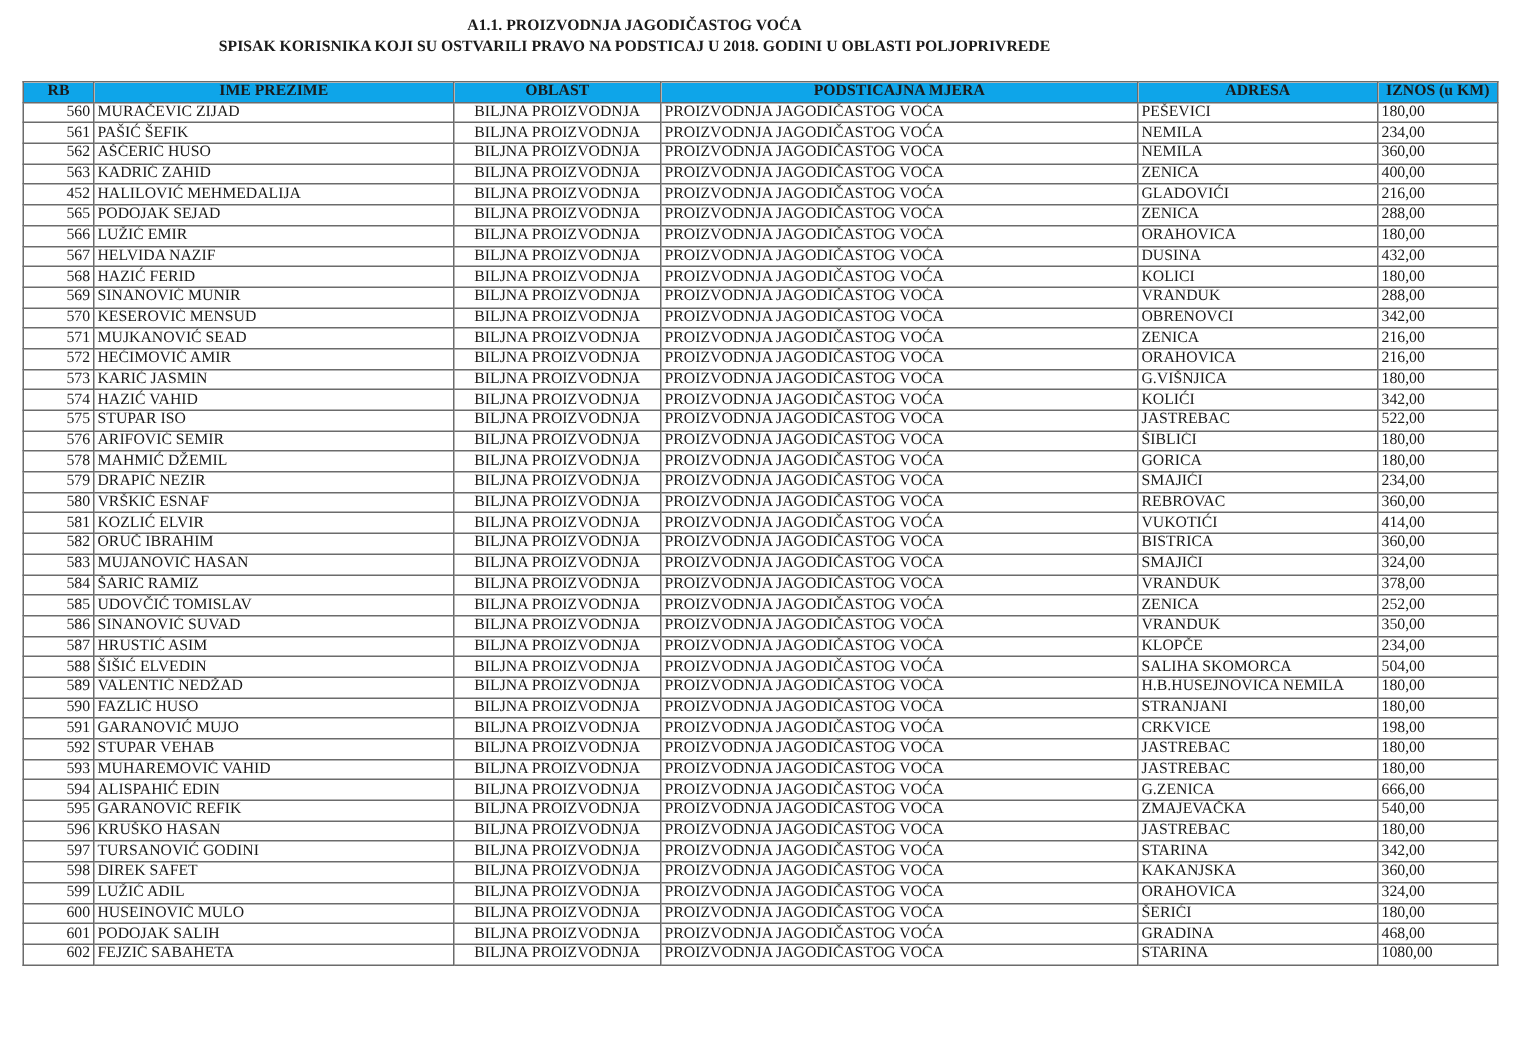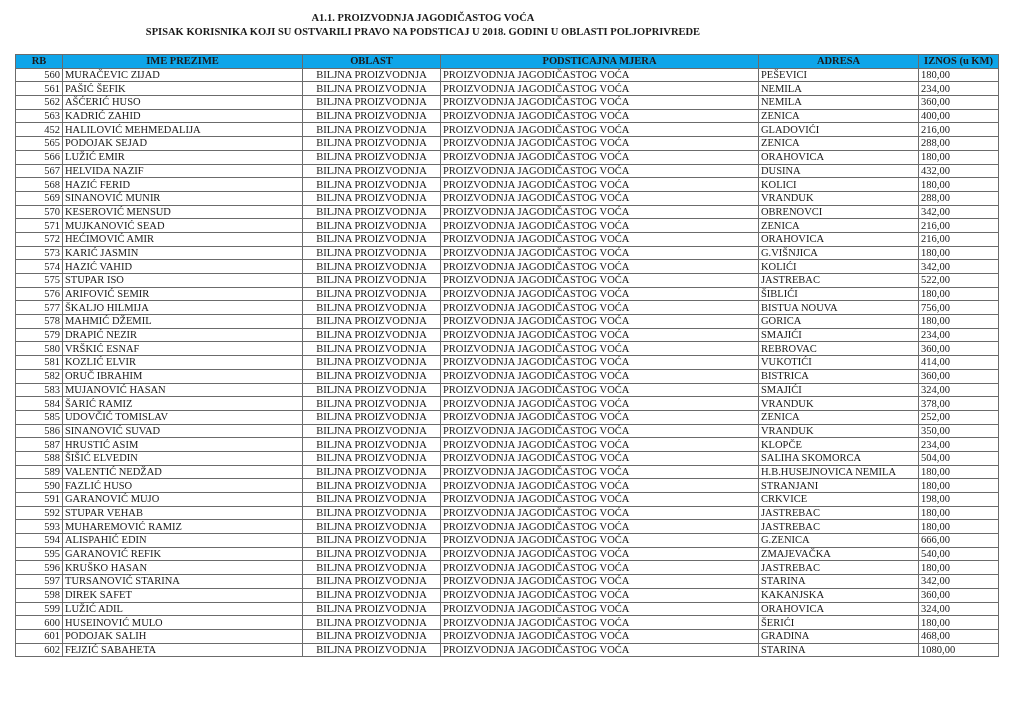--- a/index.html
+++ b/index.html
@@ -182,28 +182,20 @@
       </tr>
       <tr>
         <td class="rb">576</td>
         <td class="ime">ARIFOVIĆ SEMIR</td>
         <td class="obl">BILJNA PROIZVODNJA</td>
         <td class="mj">PROIZVODNJA JAGODIČASTOG VOĆA</td>
         <td class="adr">ŠIBLIĆI</td>
         <td class="izn">180,00</td>
       </tr>
       <tr>
-        <td class="rb">577</td>
-        <td class="ime">ŠKALJO HILMIJA</td>
-        <td class="obl">BILJNA PROIZVODNJA</td>
-        <td class="mj">PROIZVODNJA JAGODIČASTOG VOĆA</td>
-        <td class="adr">BISTUA NOUVA</td>
-        <td class="izn">756,00</td>
-      </tr>
-      <tr>
         <td class="rb">578</td>
         <td class="ime">MAHMIĆ DŽEMIL</td>
         <td class="obl">BILJNA PROIZVODNJA</td>
         <td class="mj">PROIZVODNJA JAGODIČASTOG VOĆA</td>
         <td class="adr">GORICA</td>
         <td class="izn">180,00</td>
       </tr>
       <tr>
         <td class="rb">579</td>
         <td class="ime">DRAPIĆ NEZIR</td>
@@ -311,21 +303,21 @@
       <tr>
         <td class="rb">592</td>
         <td class="ime">STUPAR VEHAB</td>
         <td class="obl">BILJNA PROIZVODNJA</td>
         <td class="mj">PROIZVODNJA JAGODIČASTOG VOĆA</td>
         <td class="adr">JASTREBAC</td>
         <td class="izn">180,00</td>
       </tr>
       <tr>
         <td class="rb">593</td>
-        <td class="ime">MUHAREMOVIĆ RAMIZ</td>
+        <td class="ime">MUHAREMOVIĆ VAHID</td>
         <td class="obl">BILJNA PROIZVODNJA</td>
         <td class="mj">PROIZVODNJA JAGODIČASTOG VOĆA</td>
         <td class="adr">JASTREBAC</td>
         <td class="izn">180,00</td>
       </tr>
       <tr>
         <td class="rb">594</td>
         <td class="ime">ALISPAHIĆ EDIN</td>
         <td class="obl">BILJNA PROIZVODNJA</td>
         <td class="mj">PROIZVODNJA JAGODIČASTOG VOĆA</td>
@@ -343,21 +335,21 @@
       <tr>
         <td class="rb">596</td>
         <td class="ime">KRUŠKO HASAN</td>
         <td class="obl">BILJNA PROIZVODNJA</td>
         <td class="mj">PROIZVODNJA JAGODIČASTOG VOĆA</td>
         <td class="adr">JASTREBAC</td>
         <td class="izn">180,00</td>
       </tr>
       <tr>
         <td class="rb">597</td>
-        <td class="ime">TURSANOVIĆ STARINA</td>
+        <td class="ime">TURSANOVIĆ GODINI</td>
         <td class="obl">BILJNA PROIZVODNJA</td>
         <td class="mj">PROIZVODNJA JAGODIČASTOG VOĆA</td>
         <td class="adr">STARINA</td>
         <td class="izn">342,00</td>
       </tr>
       <tr>
         <td class="rb">598</td>
         <td class="ime">DIREK SAFET</td>
         <td class="obl">BILJNA PROIZVODNJA</td>
         <td class="mj">PROIZVODNJA JAGODIČASTOG VOĆA</td>

